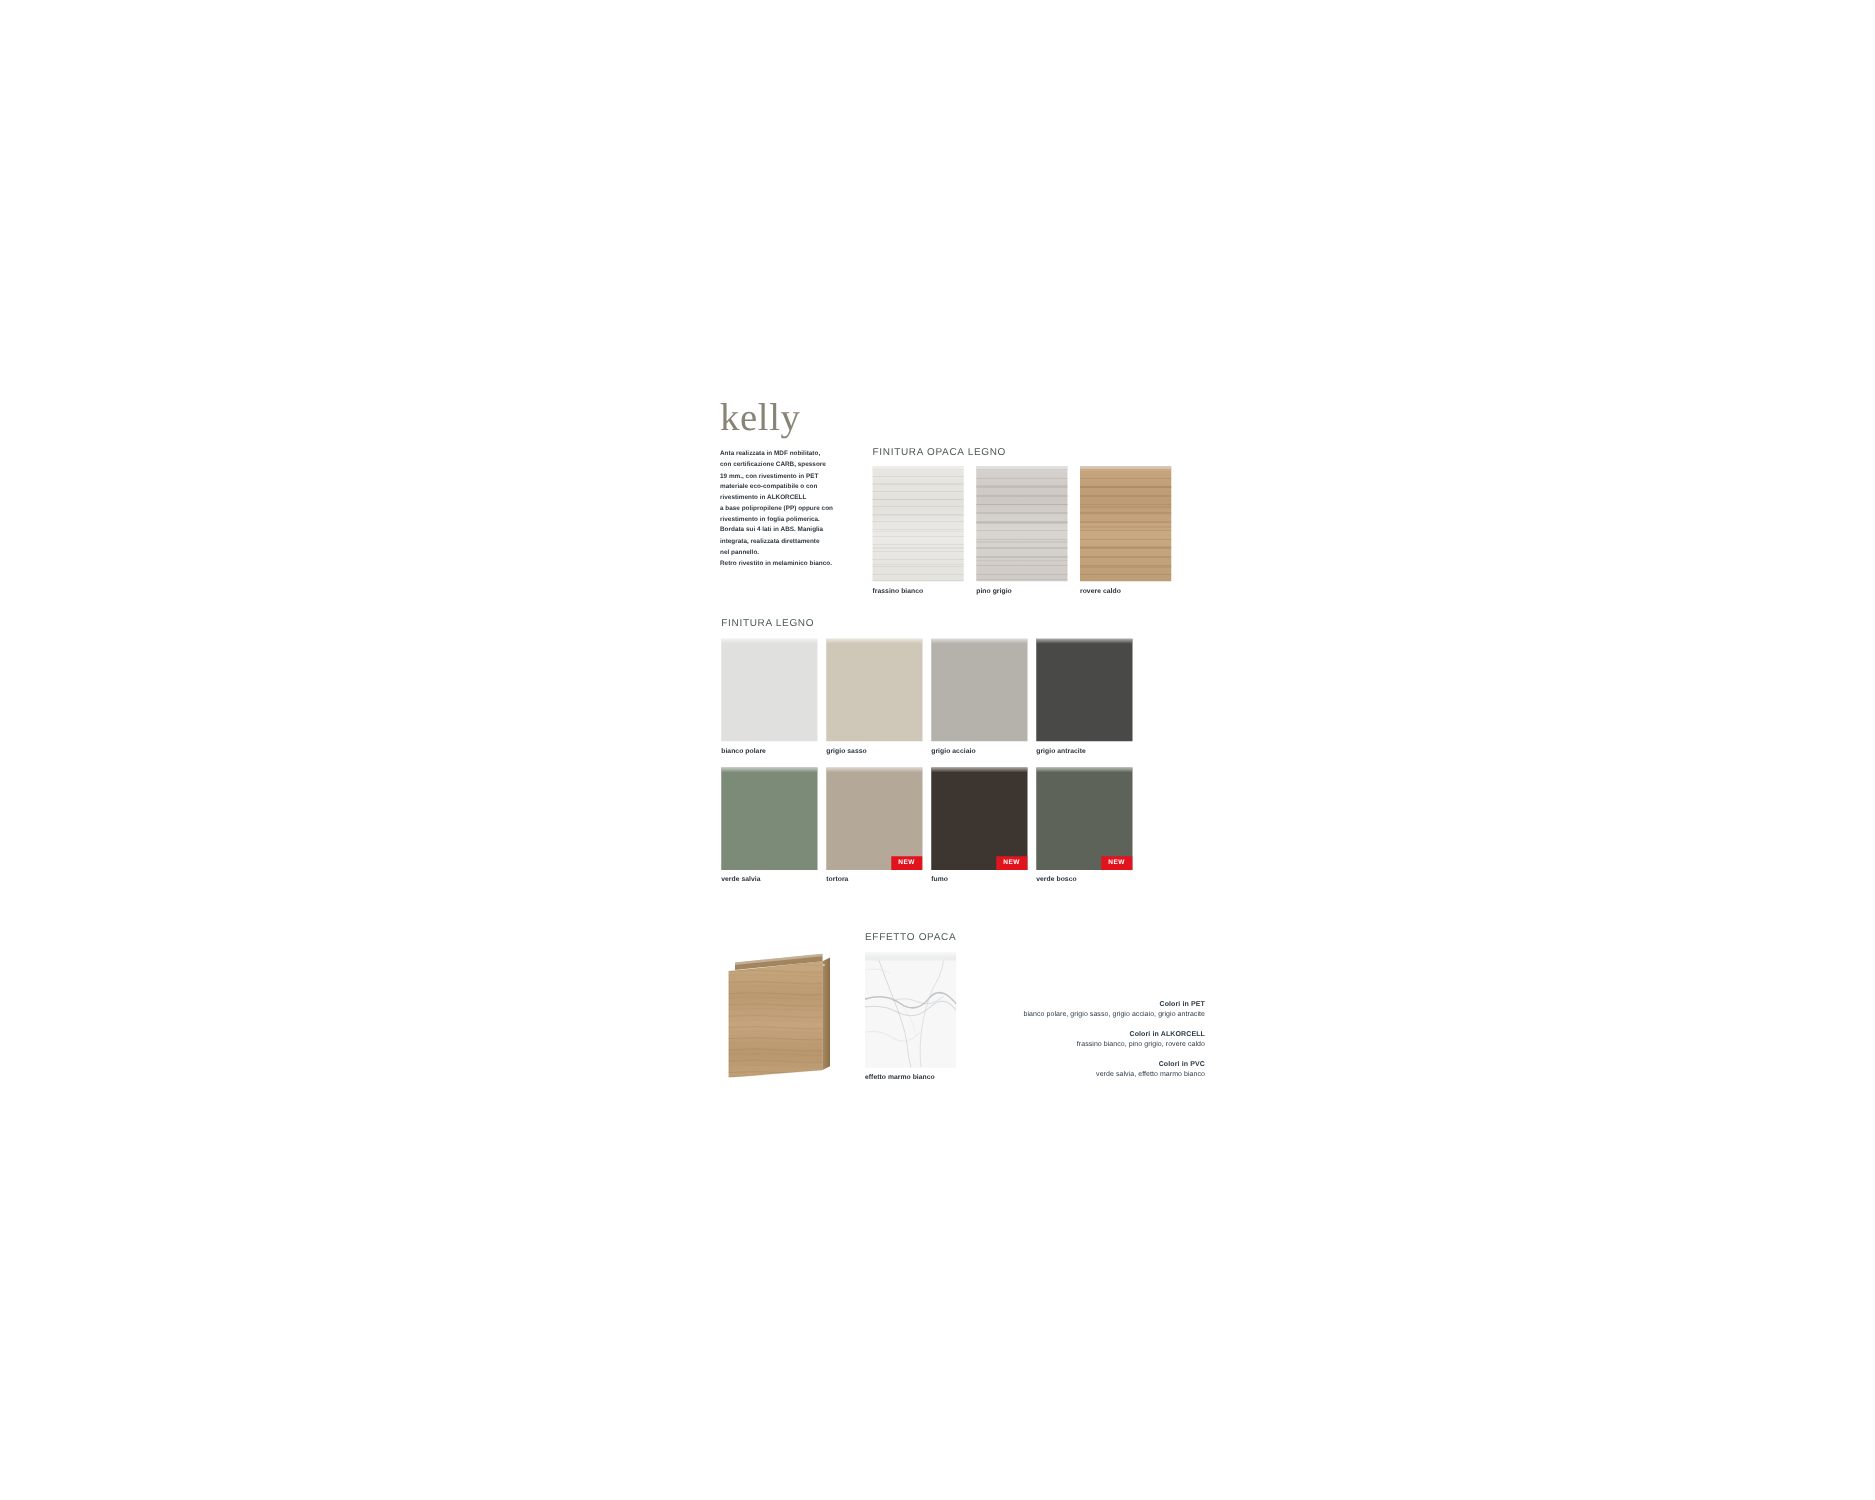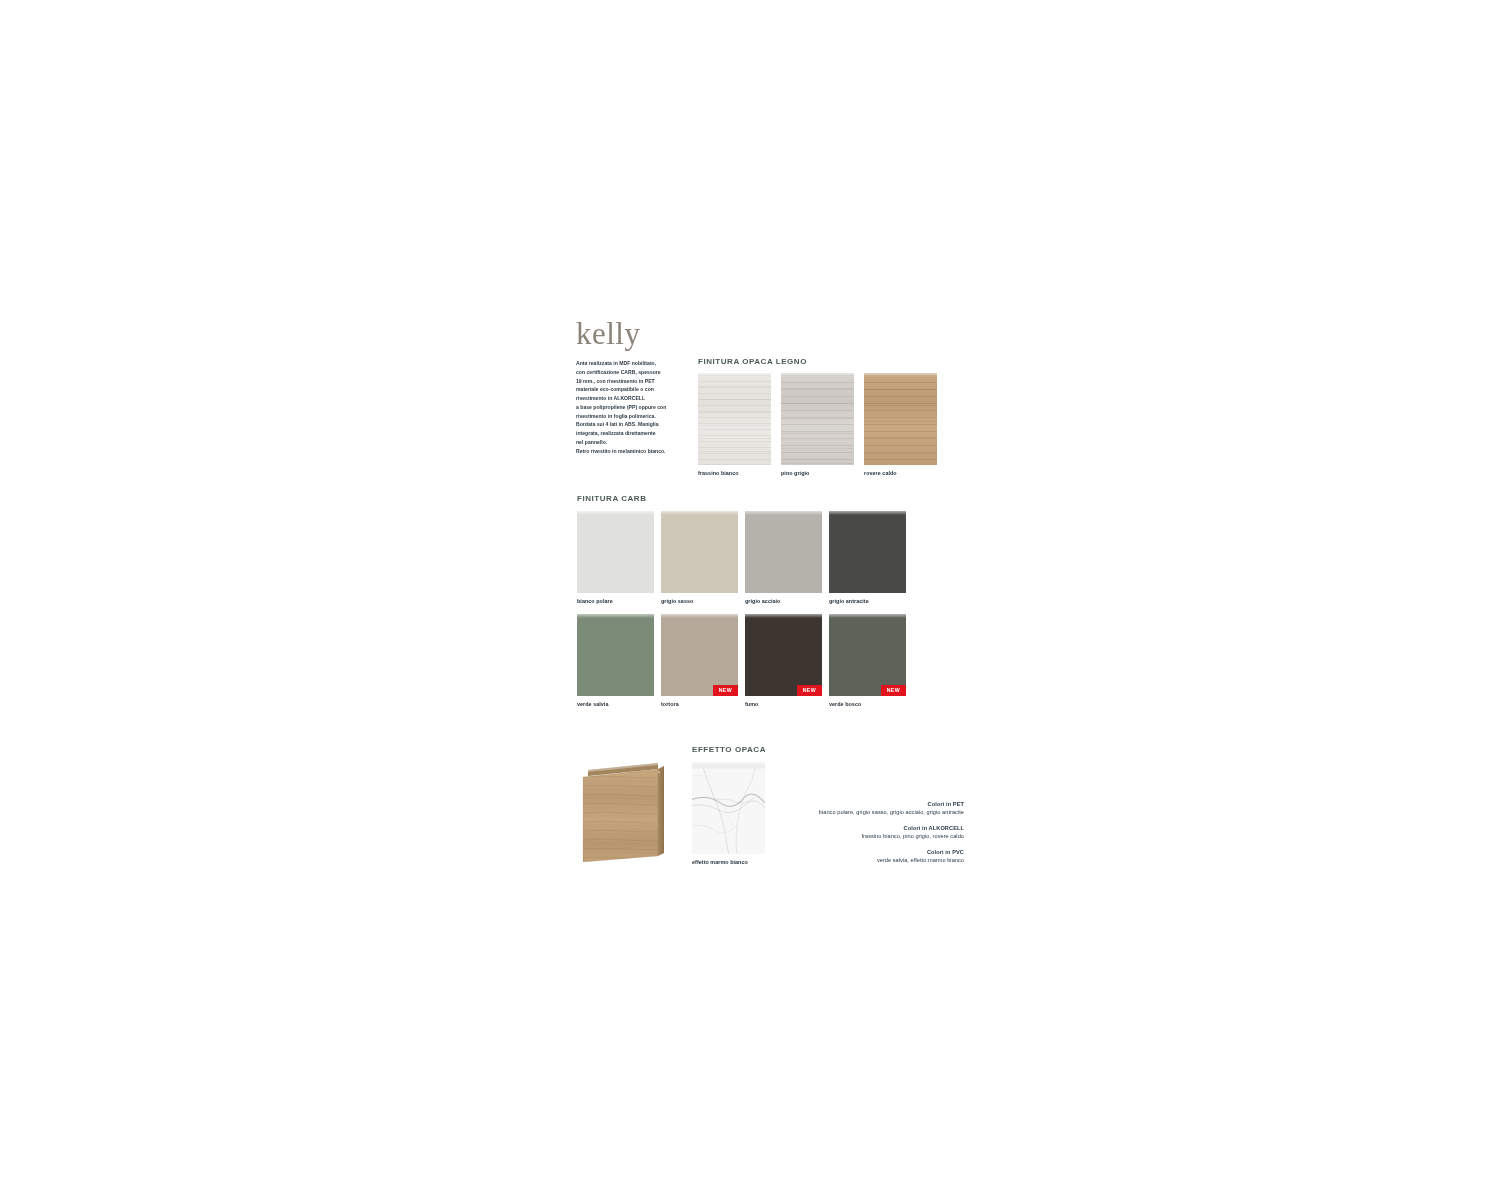--- a/index.html
+++ b/index.html
@@ -34,21 +34,21 @@
   }
   .product-desc p { margin:0; }
   .product-desc p + p { margin-top:0.5px; }
 
   
   .section-heading {
     position:absolute;
     font-size:8px;
     color:#4c5a52;
     letter-spacing:0.55px;
-    font-weight:700;
+    font-weight:400;
     white-space:nowrap;
   }
 
   
   .swatch-row { position:absolute; display:flex; }
   .swatch {
     position:relative;
     margin-right:0px;
   }
   .swatch-tile {
@@ -174,21 +174,21 @@
       <div class="swatch" style="margin-right: 10px;">
         <div class="swatch-tile tex-pino" style="width: 73px; height: 92px;"></div>
         <div class="swatch-label">pino grigio</div>
       </div>
       <div class="swatch" style="margin-right: 0px;">
         <div class="swatch-tile tex-rovere" style="width: 73px; height: 92px;"></div>
         <div class="swatch-label">rovere caldo</div>
       </div>
     </div>
 
-  <div class="section-heading" style="left:553px; top:494px;">FINITURA CARB</div>
+  <div class="section-heading" style="left:553px; top:494px;">FINITURA LEGNO</div>
 
   <div class="swatch-row" id="row-opaca-1" style="left:553px; top:511px;">
       <div class="swatch" style="margin-right: 7px;">
         <div class="swatch-tile" style="width: 77px; height: 82px; background: rgb(224, 224, 222);"></div>
         <div class="swatch-label">bianco polare</div>
       </div>
       <div class="swatch" style="margin-right: 7px;">
         <div class="swatch-tile" style="width: 77px; height: 82px; background: rgb(207, 200, 184);"></div>
         <div class="swatch-label">grigio sasso</div>
       </div>

